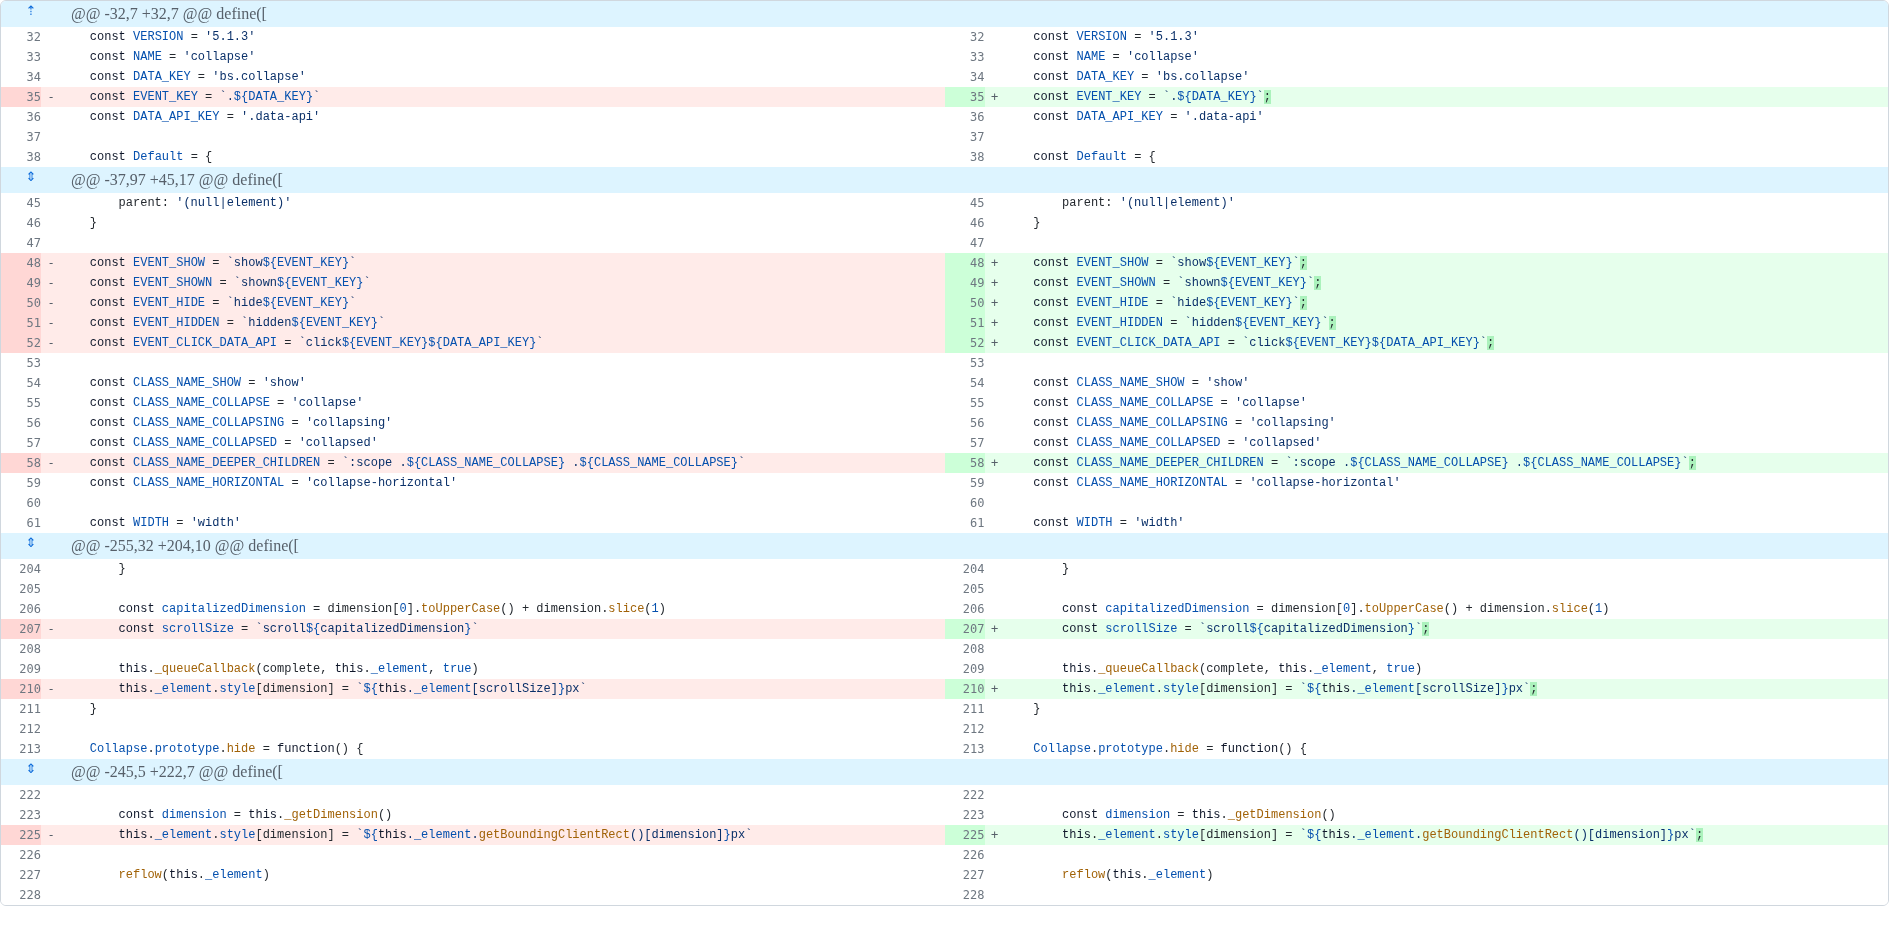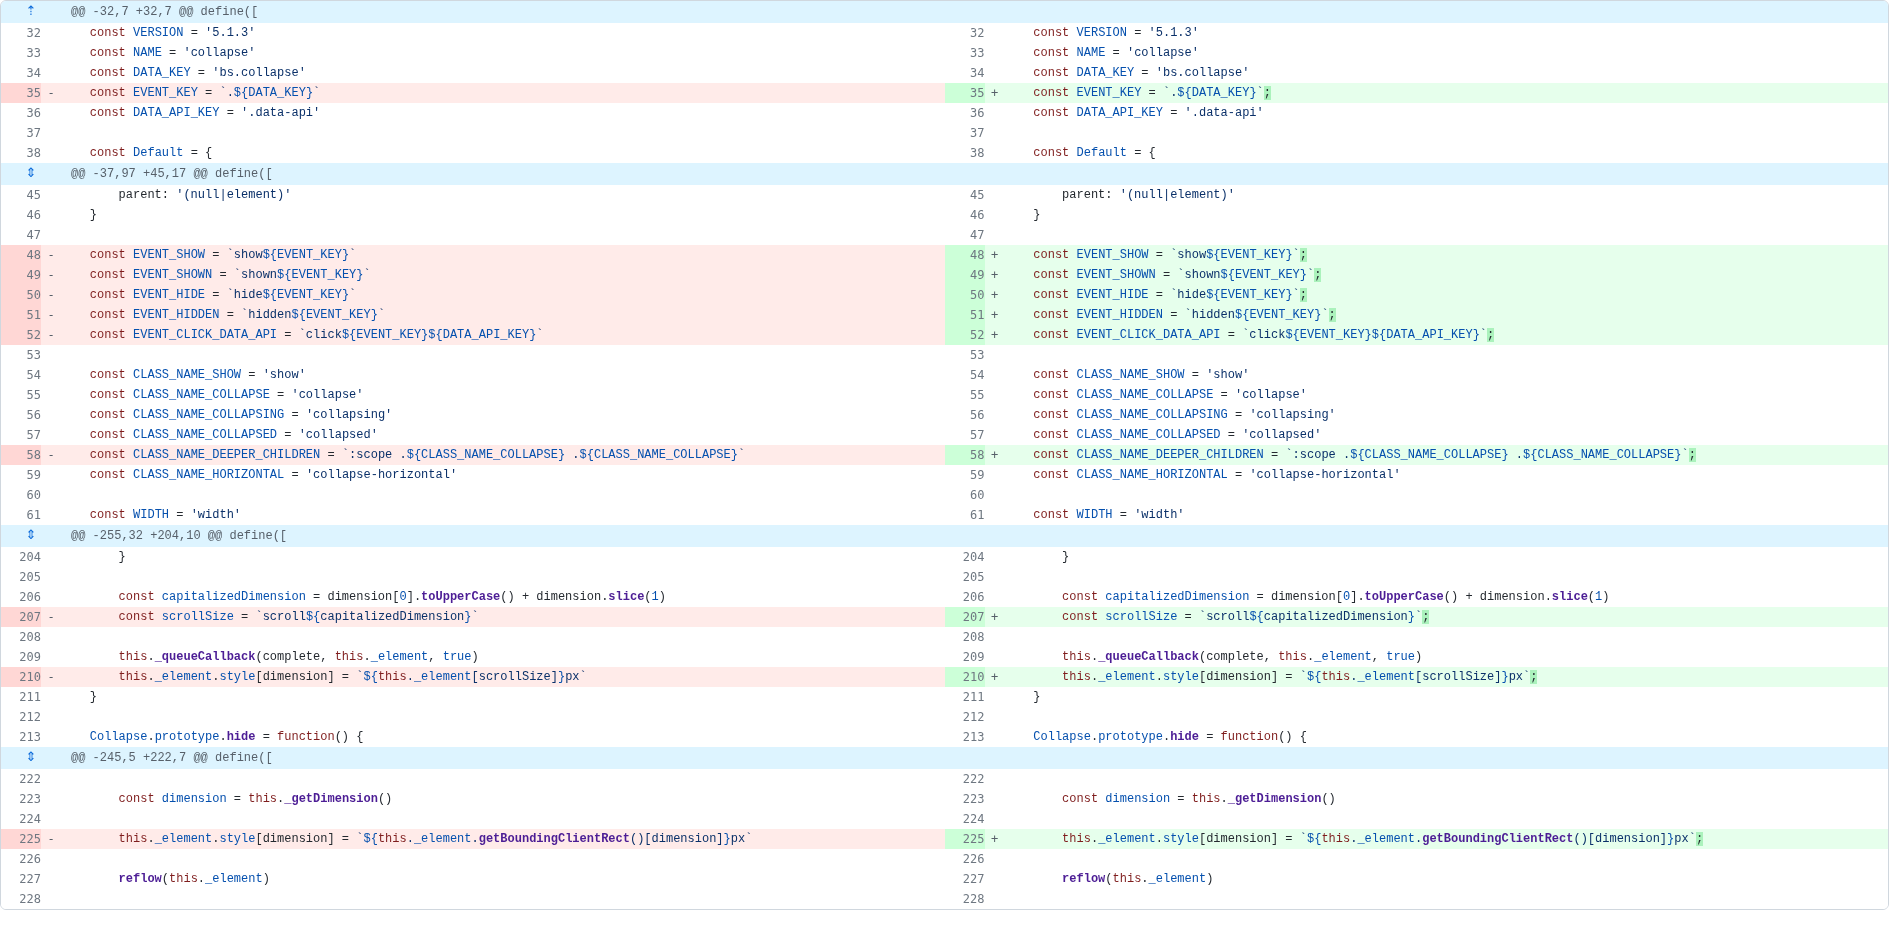--- a/index.html
+++ b/index.html
@@ -1,31 +1,31 @@
 <!DOCTYPE html>
 <html><head>
 <meta charset="utf-8">
 <style>
 * { margin: 0; padding: 0; box-sizing: border-box; }
 body { font-family: -apple-system, BlinkMacSystemFont, "Segoe UI", Helvetica, Arial, sans-serif; font-size: 12px; color: #24292f; background: #fff; }
 .diff-container { width: 100%; border: 1px solid #d0d7de; border-radius: 6px; overflow: hidden; }
 table.diff { width: 100%; border-collapse: collapse; table-layout: fixed; }
 table.diff td { vertical-align: top; padding: 0; }
 .hunk-row td { background: #ddf4ff; color: #57606a; }
-.hunk-row .hunk-text { font-family: Liberation Mono, monospace; font-size: 12px; padding: 4px 10px; white-space: nowrap; }
+.hunk-row .hunk-text { font-family: Liberation Serif, serif; font-size: 16px; padding: 4px 10px; white-space: nowrap; }
 .hunk-row .expand-cell { background: #ddf4ff; text-align: center; width: 40px; padding: 2px 0; }
 .expand-icon { color: #0969da; font-size: 13px; display: inline-block; }
 .ln-cell { width: 40px; min-width: 40px; text-align: right; padding: 0 10px; color: #6e7781; font-family: ui-monospace, SFMono-Regular, Consolas, monospace; font-size: 12px; user-select: none; line-height: 20px; background: #fff; }
 .mk-cell { width: 20px; min-width: 20px; text-align: center; color: #57606a; font-family: ui-monospace, SFMono-Regular, Consolas, monospace; font-size: 12px; line-height: 20px; background: #fff; }
 .code-cell { font-family: ui-monospace, SFMono-Regular, Consolas, "Liberation Mono", Menlo, monospace; font-size: 12px; line-height: 20px; white-space: pre; padding: 0 10px; overflow: hidden; background: #fff; }
-.tok-kw { color: #7f1d1d; }
+.tok-kw { color: #0f172a; }
 .tok-const { color: #0550ae; }
 .tok-str { color: #0a3069; }
 .tok-tmpl { color: #0550ae; }
-.tok-fn { color: #4c1d95; font-weight: bold; }
+.tok-fn { color: #a16207; }
 .tok-num { color: #0550ae; }
 .tok-prop { color: #0550ae; }
 .tok-semi { background: #abf2bc; }
 col.c-ln { width: 40px; }
 col.c-mk { width: 20px; }
 </style>
 </head>
 <body>
 
 <div class="diff-container">
@@ -336,28 +336,20 @@
           <td class="code-cell"></td>
         </tr>
         <tr>
           <td class="ln-cell">223</td>
           <td class="mk-cell"></td>
           <td class="code-cell">        <span class="tok-kw">const</span> <span class="tok-const">dimension</span> = <span class="tok-kw">this</span>.<span class="tok-fn">_getDimension</span>()</td>
           <td class="ln-cell">223</td>
           <td class="mk-cell"></td>
           <td class="code-cell">        <span class="tok-kw">const</span> <span class="tok-const">dimension</span> = <span class="tok-kw">this</span>.<span class="tok-fn">_getDimension</span>()</td>
         </tr>
-        <tr>
-          <td class="ln-cell">224</td>
-          <td class="mk-cell"></td>
-          <td class="code-cell"></td>
-          <td class="ln-cell">224</td>
-          <td class="mk-cell"></td>
-          <td class="code-cell"></td>
-        </tr>
         <tr class="splitrow">
           <td class="ln-cell" style="background:#ffd7d5">225</td>
           <td class="mk-cell" style="background:#ffebe9">-</td>
           <td class="code-cell" style="background:#ffebe9">        <span class="tok-kw">this</span>.<span class="tok-prop">_element</span>.<span class="tok-prop">style</span>[dimension] = <span class="tok-str">`<span class="tok-tmpl">${</span><span class="tok-kw">this</span>.<span class="tok-prop">_element</span>.<span class="tok-fn">getBoundingClientRect</span>()[dimension]<span class="tok-tmpl">}</span>px`</span></td>
           <td class="ln-cell" style="background:#ccffd8">225</td>
           <td class="mk-cell" style="background:#e6ffec">+</td>
           <td class="code-cell" style="background:#e6ffec">        <span class="tok-kw">this</span>.<span class="tok-prop">_element</span>.<span class="tok-prop">style</span>[dimension] = <span class="tok-str">`<span class="tok-tmpl">${</span><span class="tok-kw">this</span>.<span class="tok-prop">_element</span>.<span class="tok-fn">getBoundingClientRect</span>()[dimension]<span class="tok-tmpl">}</span>px`</span><span class="tok-semi">;</span></td>
         </tr>
         <tr>
           <td class="ln-cell">226</td>

